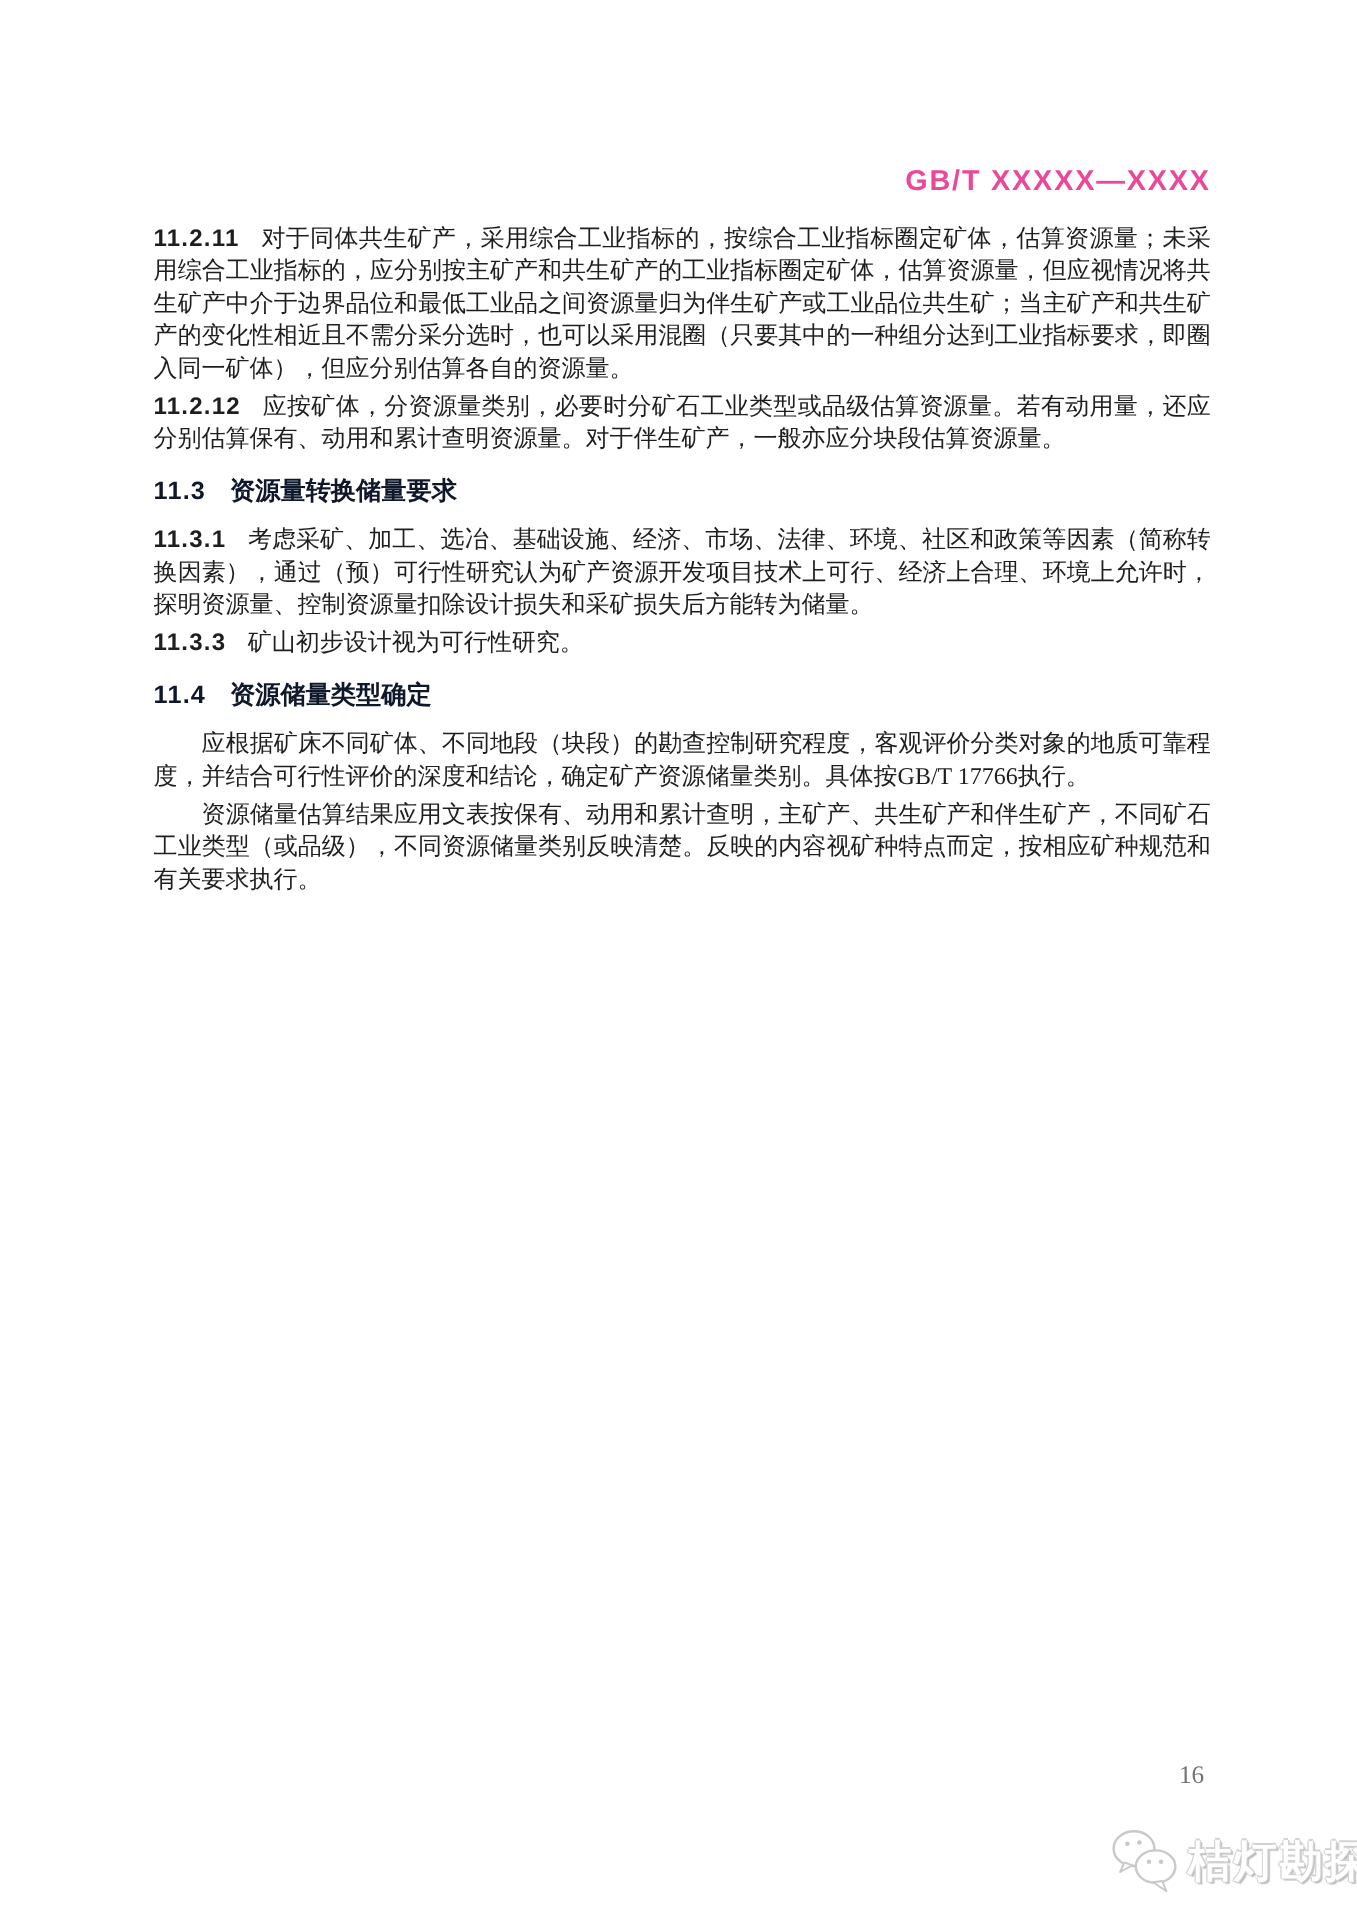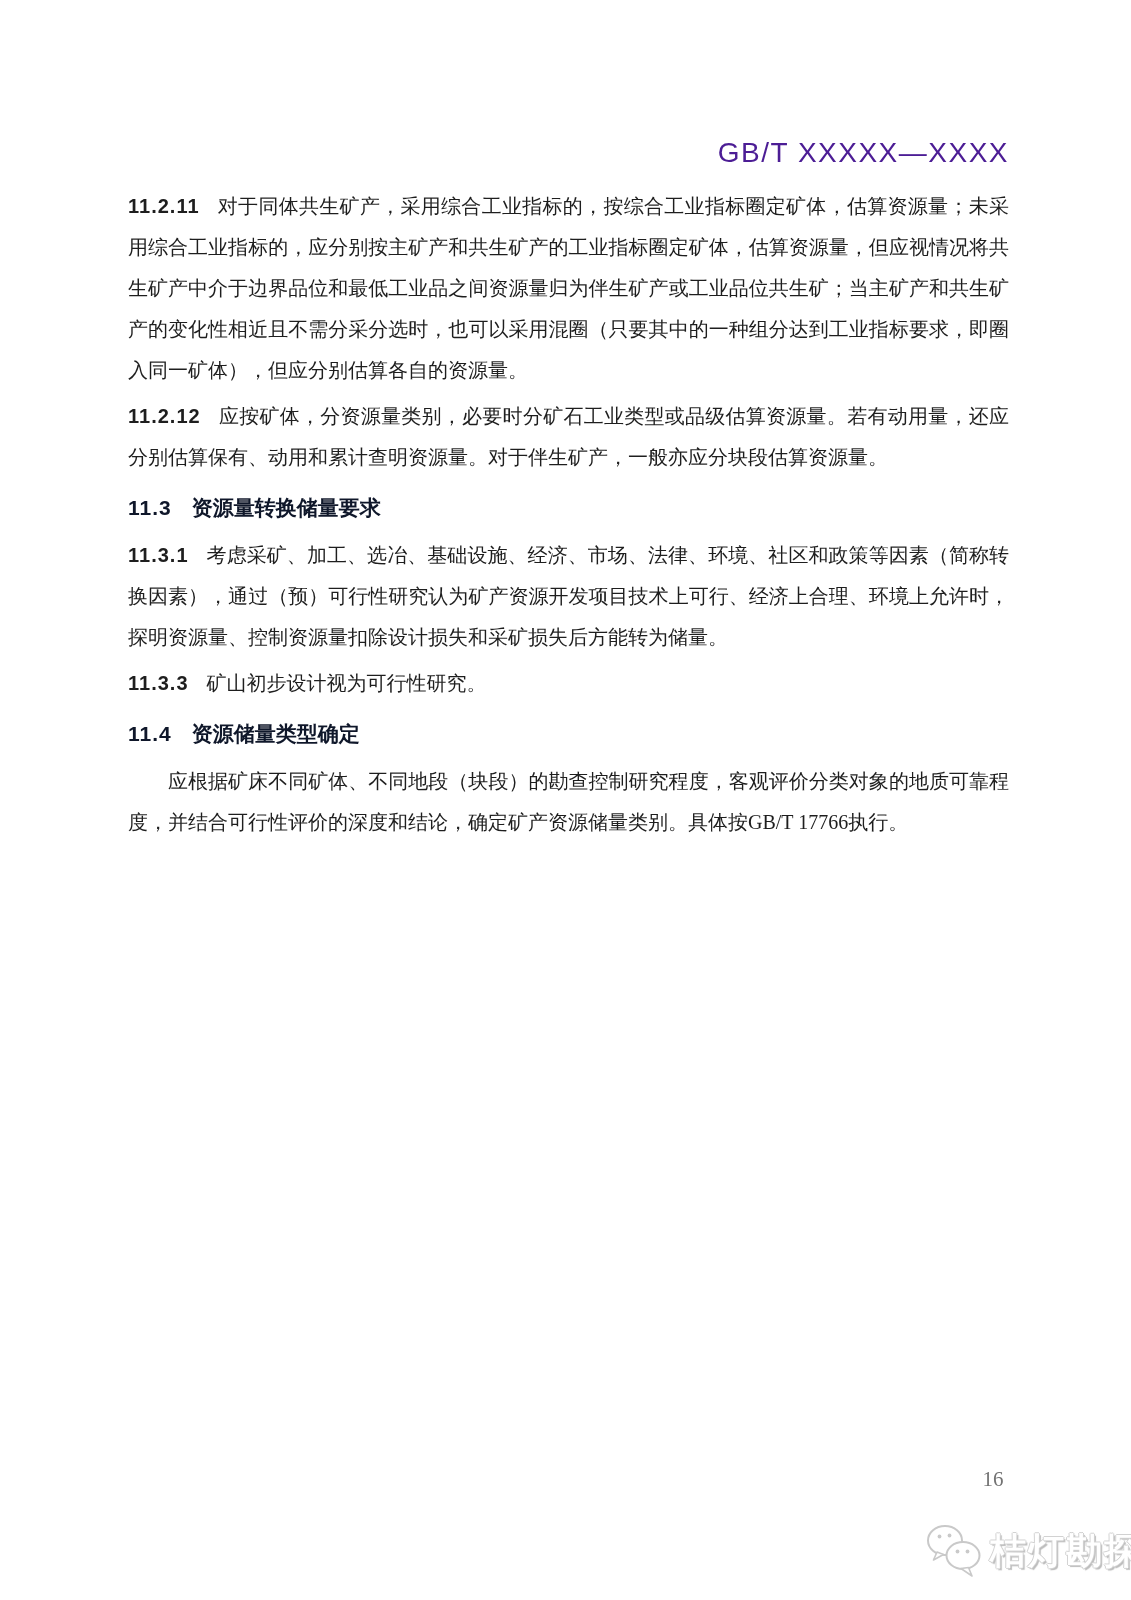--- a/index.html
+++ b/index.html
@@ -14,39 +14,39 @@
     font-family: "Liberation Serif", "DejaVu Serif", serif;
     color: #1e1e1e;
   }
 
   
   .header-code {
     position: absolute;
     top: 137px;
     right: 122px;
     font-family: "Liberation Sans", "DejaVu Sans", sans-serif;
-    font-weight: 400;
-    font-size: 28px;
+    font-weight: 700;
+    font-size: 24px;
     letter-spacing: 1.5px;
-    color: #4c1d95;
+    color: #ec4899;
     white-space: nowrap;
   }
 
   
   .content {
     position: absolute;
     left: 128px;
     top: 181px;
     width: 881px;
   }
 
   .content p.clause,
   .content p.para {
     font-size: 20px;
-    line-height: 41px;
+    line-height: 27px;
     text-align: justify;
     text-justify: inter-ideograph;
     margin: 5px 0;
     color: #1e1e1e;
   }
   .content > :first-child { margin-top: 0; }
 
   .cnum {
     font-family: "Liberation Sans", "DejaVu Sans", sans-serif;
     font-weight: 700;
@@ -123,20 +123,21 @@
     <p class="clause"><span class="cnum">11.3.1</span><span class="ctext">考虑采矿、加工、选冶、基础设施、经济、市场、法律、环境、社区和政策等因素（简称转换因素），通过（预）可行性研究认为矿产资源开发项目技术上可行、经济上合理、环境上允许时，探明资源量、控制资源量扣除设计损失和采矿损失后方能转为储量。</span></p>
 
 
     <p class="clause"><span class="cnum">11.3.3</span><span class="ctext">矿山初步设计视为可行性研究。</span></p>
 
     <h2 class="sec"><span class="hnum">11.4</span><span class="htitle">资源储量类型确定</span></h2>
 
     <p class="para">应根据矿床不同矿体、不同地段（块段）的勘查控制研究程度，客观评价分类对象的地质可靠程度，并结合可行性评价的深度和结论，确定矿产资源储量类别。具体按GB/T 17766执行。</p>
 
 
+    <p class="para">资源储量估算结果应用文表按保有、动用和累计查明，主矿产、共生矿产和伴生矿产，不同矿石工业类型（或品级），不同资源储量类别反映清楚。反映的内容视矿种特点而定，按相应矿种规范和有关要求执行。</p>
 
   </main>
 
   <div class="page-number">16</div>
 
   <div class="watermark">
     <svg class="wm-icon" width="56" height="54" viewBox="0 0 56 54" xmlns="http://www.w3.org/2000/svg">
 
       <ellipse cx="19" cy="16.5" rx="17" ry="14.5" fill="#ffffff" stroke="#c9c9c9" stroke-width="2"></ellipse>
       <path d="M 11 28 L 7.5 36 L 17.5 30.5 Z" fill="#ffffff" stroke="#c9c9c9" stroke-width="1.6" stroke-linejoin="round"></path>

